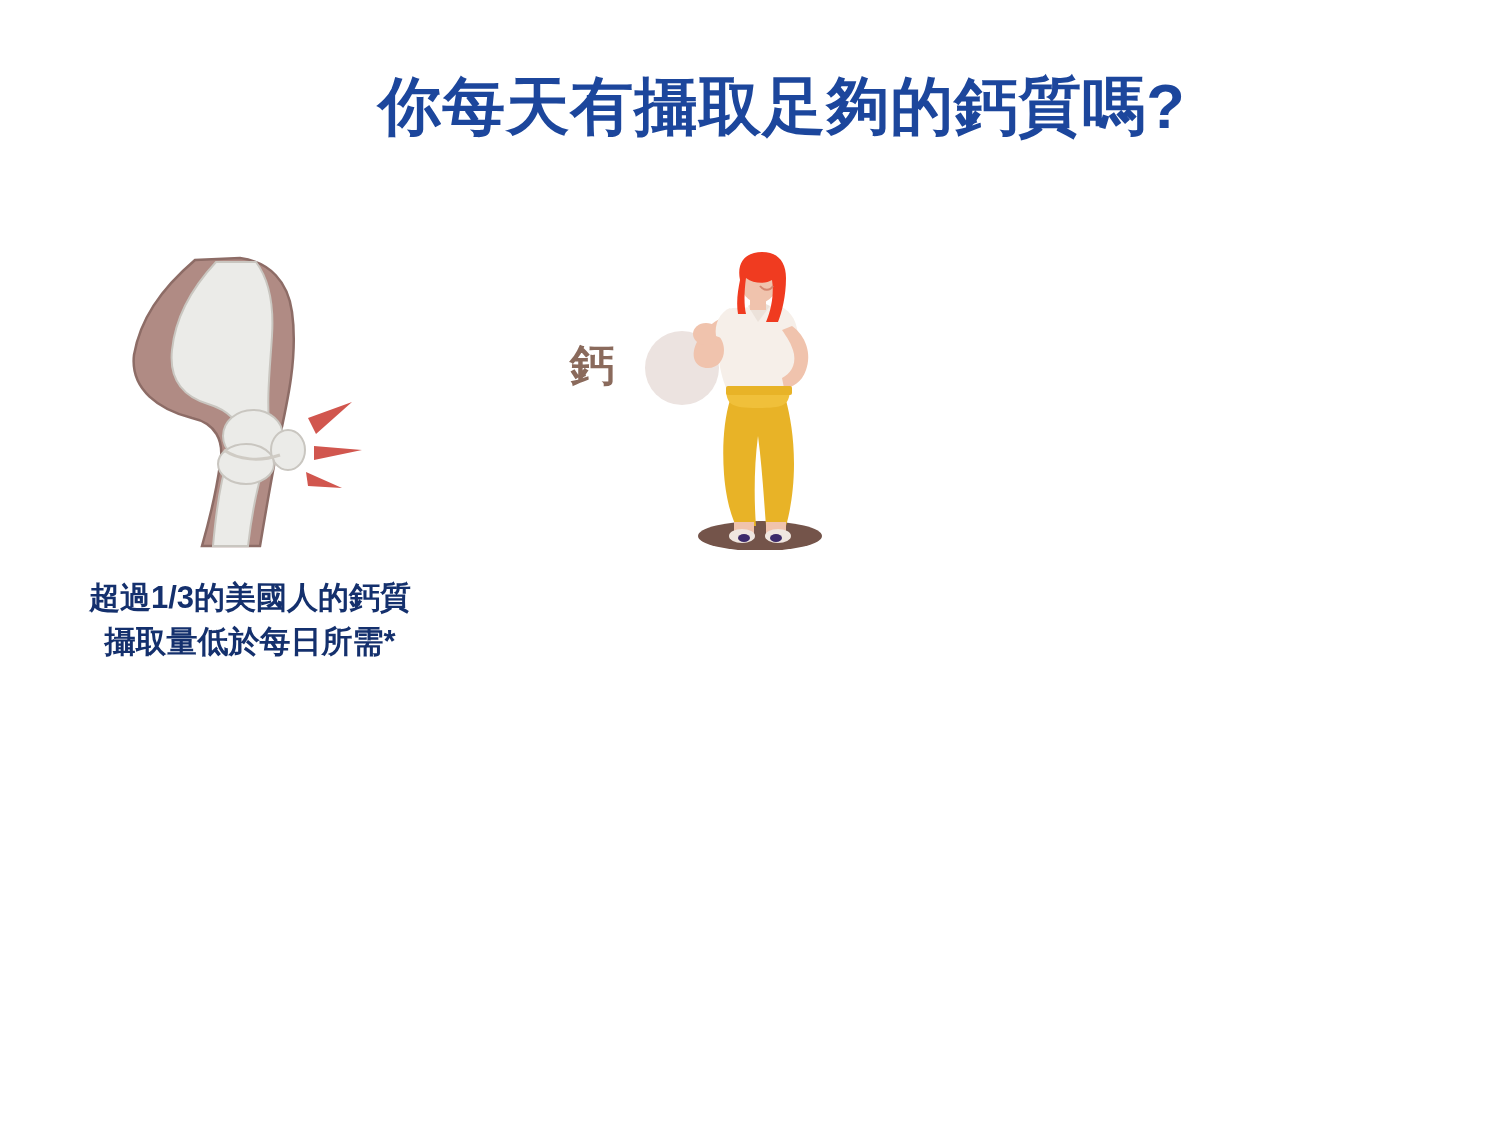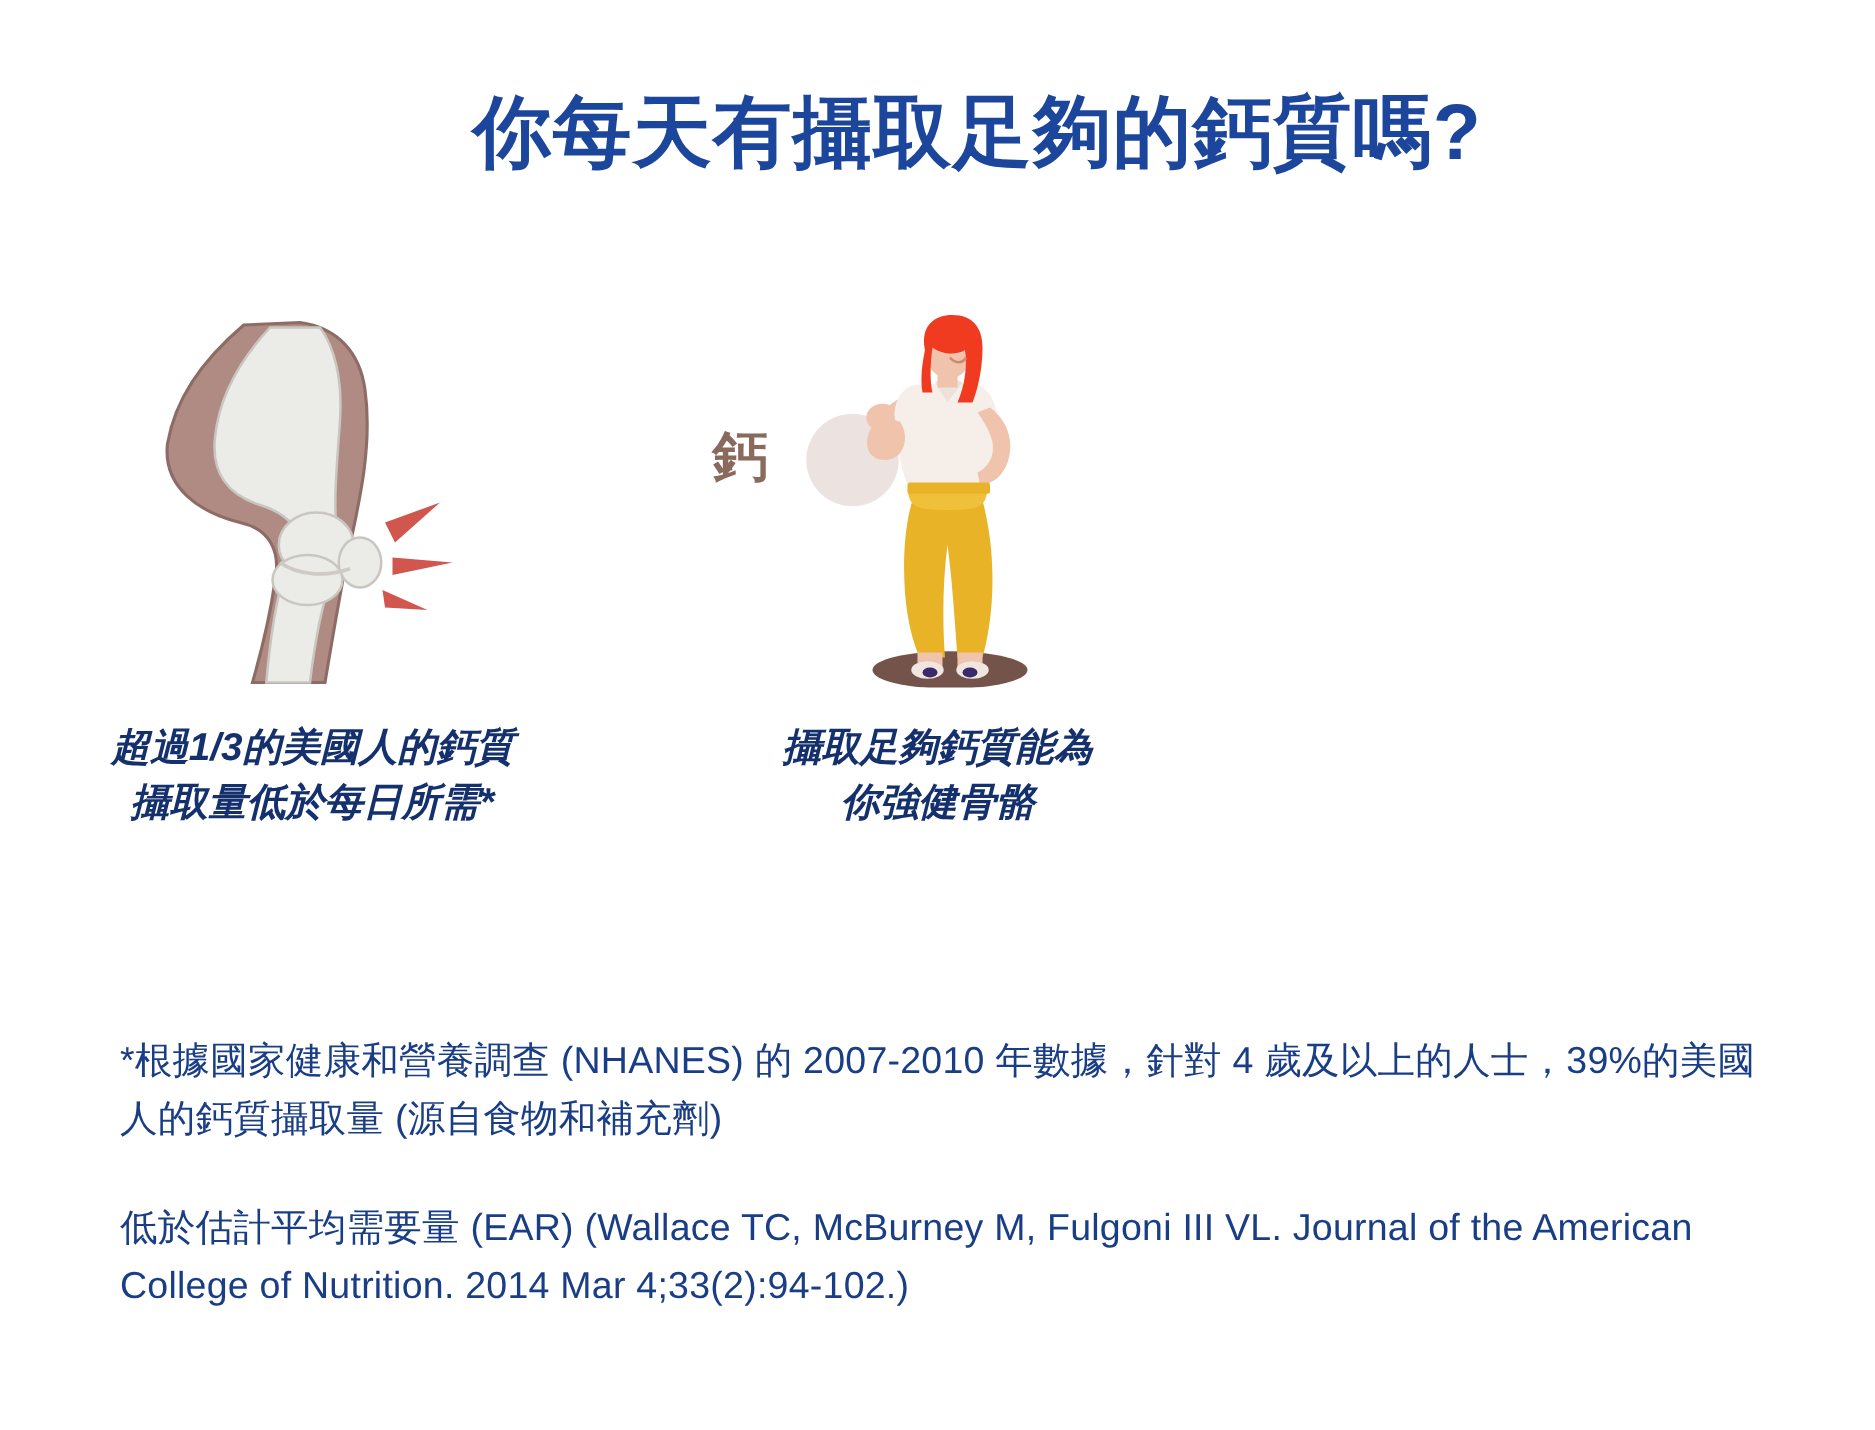--- a/index.html
+++ b/index.html
@@ -66,21 +66,20 @@
     position: relative;
   }
   .caption {
     margin-top: 26px;
     text-align: center;
     font-size: 31px;
     font-weight: bold;
     line-height: 1.42;
     color: #14306d;
     white-space: pre-line;
-    font-style: italic;
   }
 
   
   .footnotes {
     position: absolute;
     top: 826px;
     left: 96px;
     width: 1320px;
   }
   .fn {
@@ -221,27 +220,21 @@
                    C 166 46, 162 62, 158 72 L 146 72 C 152 58, 154 42, 152 30
                    C 146 34, 134 34, 126 28 C 124 42, 124 56, 126 64
                    L 118 64 C 116 52, 118 40, 120 30 Z" fill="#f03b20"></path>
 
           <path d="M140 36 C 144 41, 150 41, 153 36" fill="none" stroke="#d4866f" stroke-width="2"></path>
 
           <rect x="106" y="136" width="66" height="9" rx="2" fill="#e8b327"></rect>
         </svg>
         <div class="ca-badge-text">鈣</div>
       </div>
-      <div class="caption">攝取足夠鈣質能為
-你強健骨骼</div>
     </div>
 
     <div class="col">
     </div>
 
   </div>
 
-  <div class="footnotes">
-    <div class="fn">*根據國家健康和營養調查 (NHANES) 的 2007-2010 年數據，針對 4 歲及以上的人士，39%的美國人的鈣質攝取量 (源自食物和補充劑)</div>
-    <div class="fn">低於估計平均需要量 (EAR) (Wallace TC, McBurney M, Fulgoni III VL. Journal of the American College of Nutrition. 2014 Mar 4;33(2):94-102.)</div>
-  </div>
 
 </div>
 
 </body></html>

